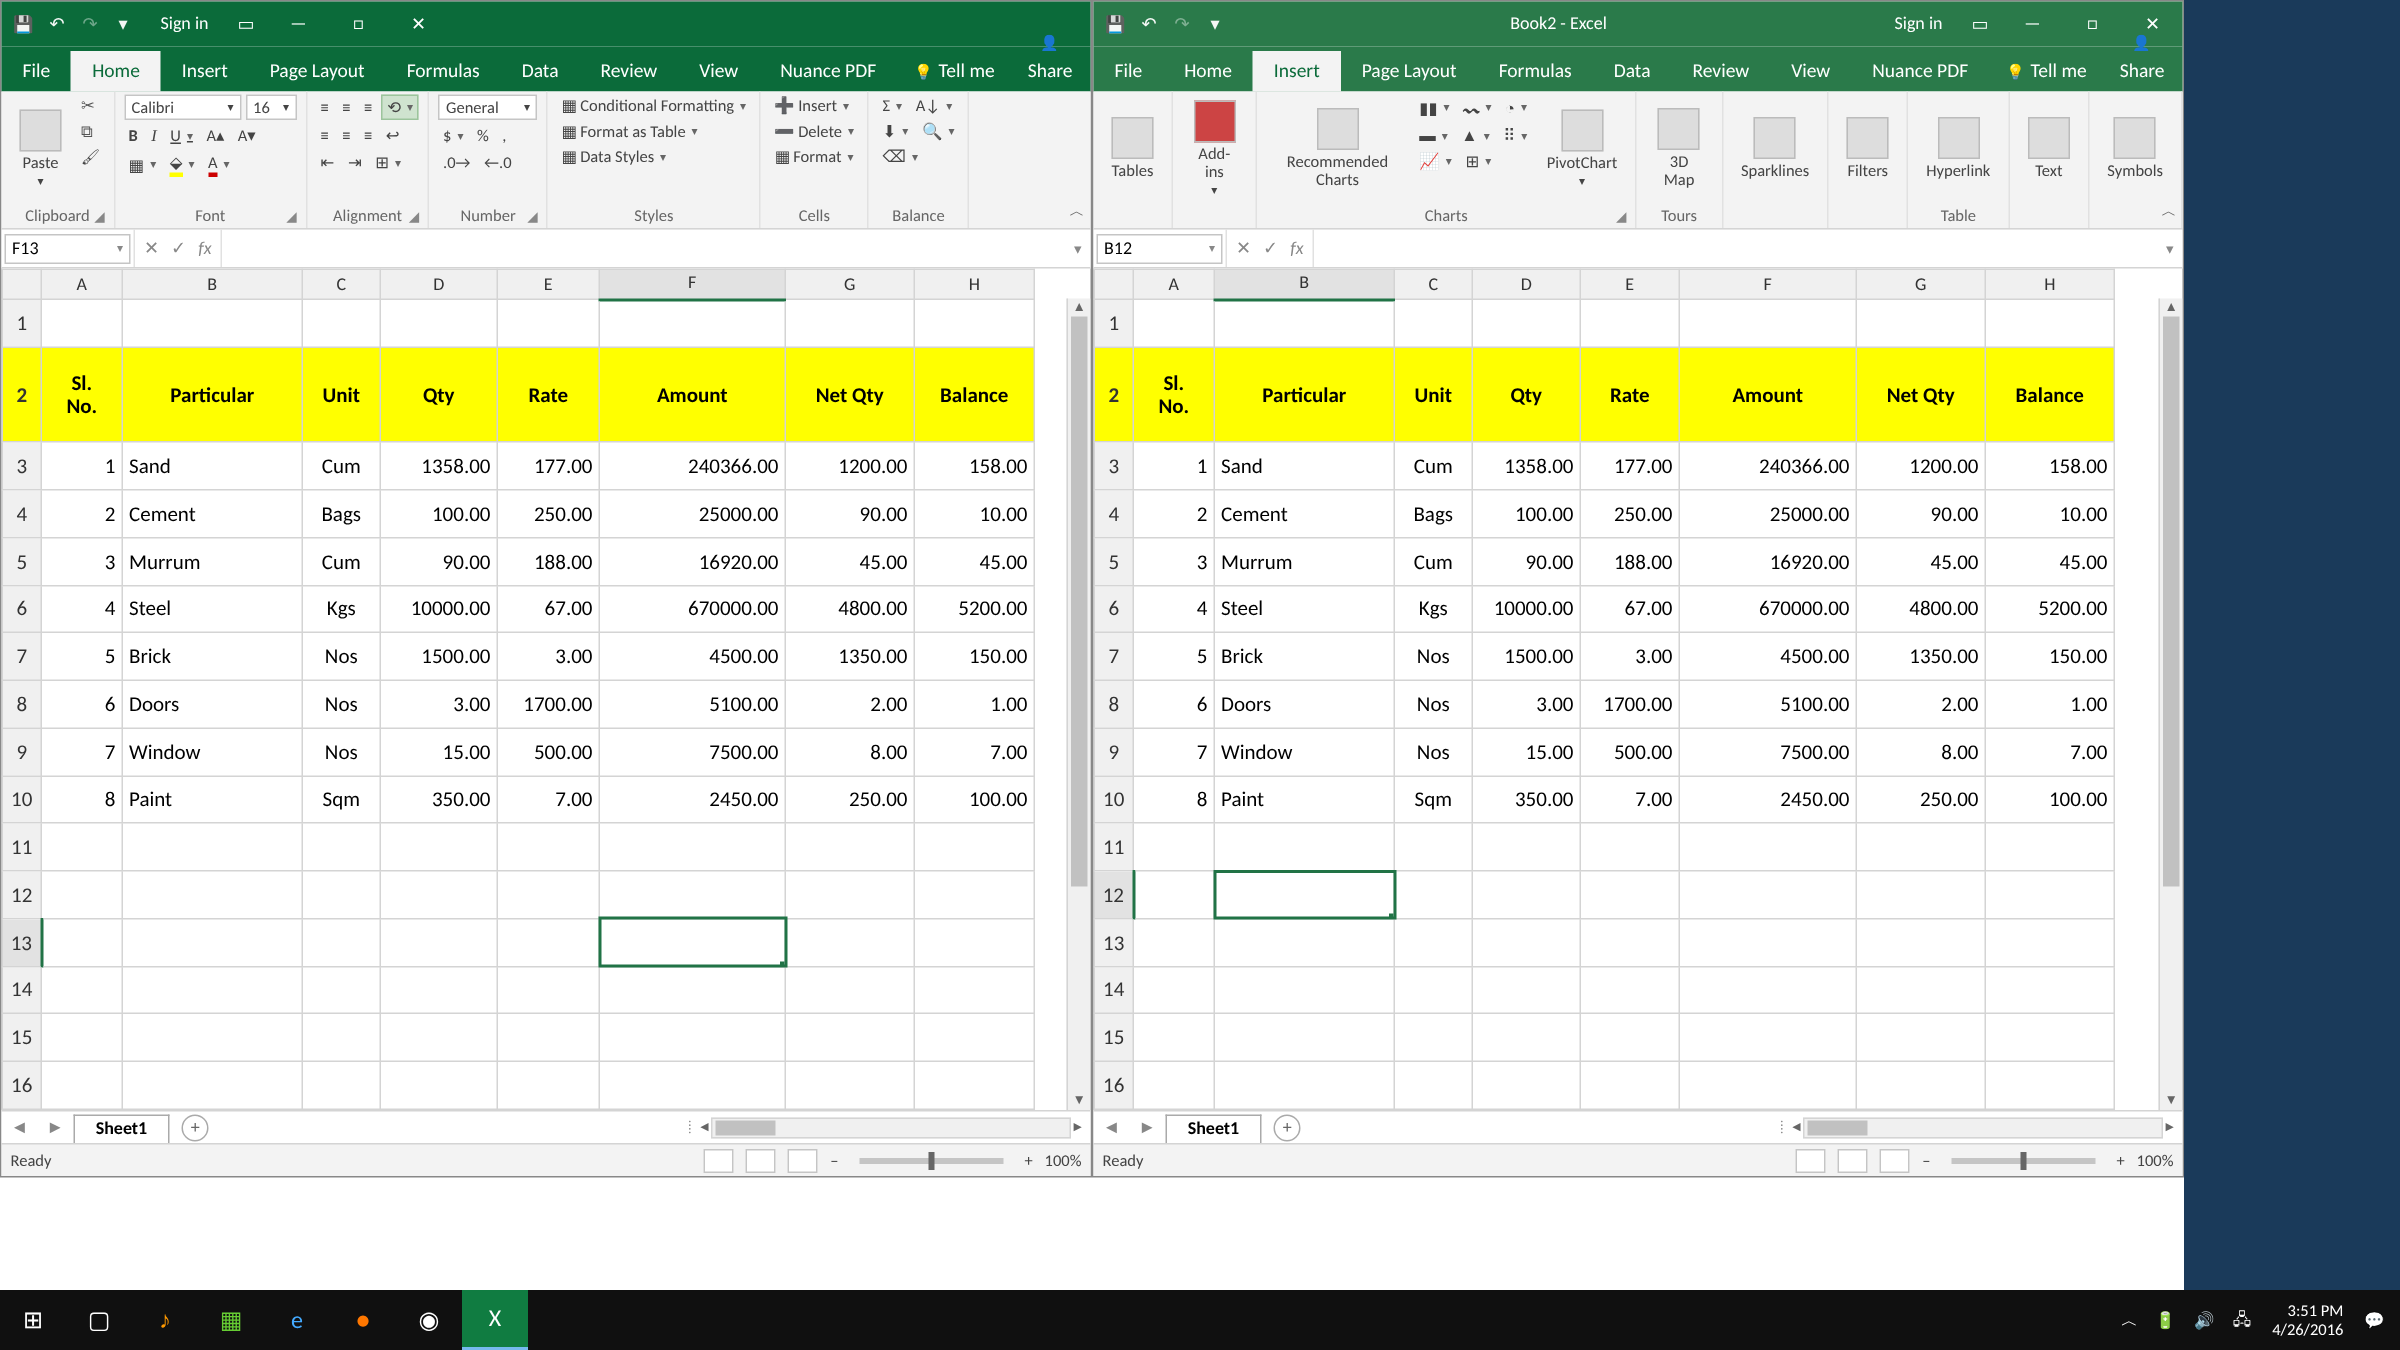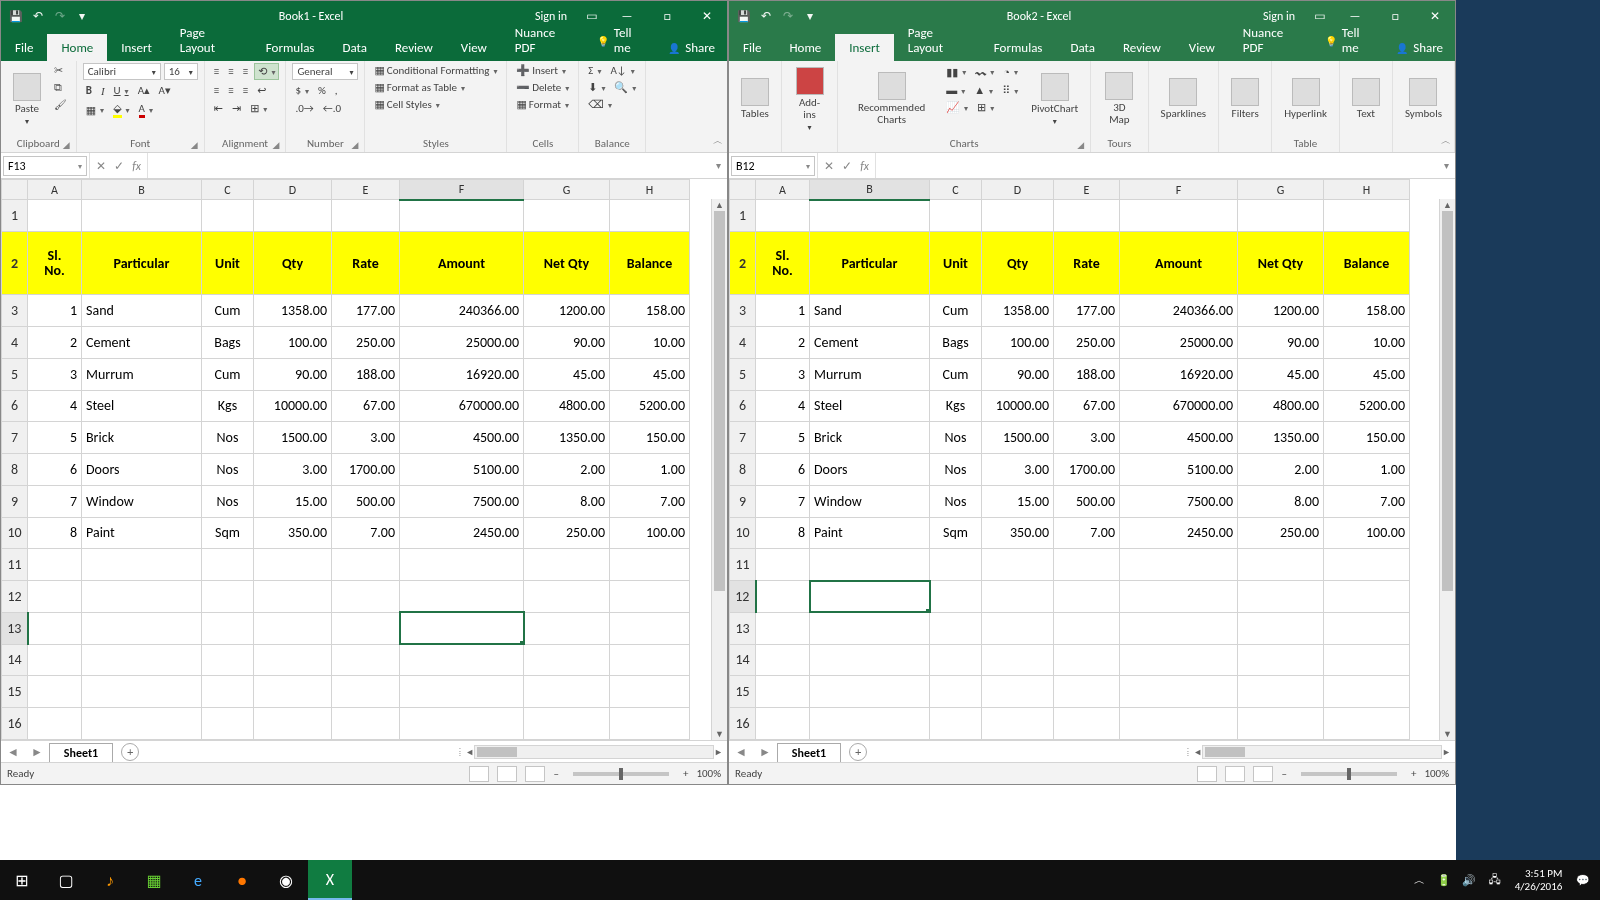--- a/index.html
+++ b/index.html
@@ -16,21 +16,21 @@
 .titlebar .winbtns { display:flex; }
 .titlebar .signin { padding:0 10px; font-size:12px; }
 .titlebar .wb { width:40px; height:30px; display:flex; align-items:center; justify-content:center; font-size:12px; }
 
 
 .tabs { height:30px; background:#0b6b3a; display:flex; align-items:flex-end; color:#fff; font-size:13px; }
 .tabs .tab { padding:6px 14px; cursor:pointer; }
 .tabs .tab.active { background:#f3f3f3; color:#0b6b3a; }
 .tabs .spacer { flex:1; }
 .tabs .tell { padding:6px 10px; display:flex; align-items:center; gap:4px; }
-.tabs .share { padding:6px 12px; display:flex; align-items:center; gap:4px; }
+.tabs .share { padding:6px 12px; display:flex; align-items:center; gap:4px;flex-direction:column; }
 
 
 .ribbon { height:92px; background:#f3f3f3; border-bottom:1px solid #d4d4d4; display:flex; font-size:11px; color:#444; position:relative; }
 .group { border-right:1px solid #e1e1e1; padding:2px 6px 0 6px; display:flex; flex-direction:column; justify-content:space-between; }
 .group .gbody { display:flex; gap:4px; flex:1; }
 .group .glabel { text-align:center; font-size:11px; color:#666; padding:2px 0; position:relative; }
 .group .glabel .dl { position:absolute; right:0; bottom:2px; font-size:9px; color:#888; }
 .stack { display:flex; flex-direction:column; gap:2px; }
 .row { display:flex; align-items:center; gap:3px; }
 .btn { padding:1px 3px; display:flex; align-items:center; gap:2px; font-size:11px; }
@@ -110,21 +110,20 @@
 <body>
 
 <div class="window w1">
   <div class="titlebar">
     <div class="qat">
       <span class="ic i-save"></span>
       <span class="ic i-undo"></span>
       <span class="ic i-redo" style="opacity:.4"></span>
       <span class="ic">▾</span>
     </div>
-    <div class="title">Book1 - Excel</div>
     <div class="signin">Sign in</div>
     <span class="ic" style="width:30px">▭</span>
     <div class="winbtns">
       <div class="wb">—</div>
       <div class="wb">□</div>
       <div class="wb close">✕</div>
     </div>
   </div>
 
   <div class="tabs">
@@ -232,21 +231,21 @@
             <span class="btn">.0→</span>
             <span class="btn">←.0</span>
           </div>
       </div>
       <div class="glabel"><span>Number</span><span class="dl">◢</span></div>
     </div>
     <div class="group">
       <div class="gbody stack" style="gap:2px">
         <span class="btn dd">▦ <span>Conditional Formatting</span></span>
         <span class="btn dd">▦ <span>Format as Table</span></span>
-        <span class="btn dd">▦ <span>Cell Styles</span></span>
+        <span class="btn dd">▦ <span>Data Styles</span></span>
       </div>
       <div class="glabel"><span>Styles</span></div>
     </div>
     <div class="group">
       <div class="gbody stack" style="gap:2px">
         <span class="btn dd">➕ <span>Insert</span></span>
         <span class="btn dd">➖ <span>Delete</span></span>
         <span class="btn dd">▦ <span>Format</span></span>
       </div>
       <div class="glabel"><span>Cells</span></div>

